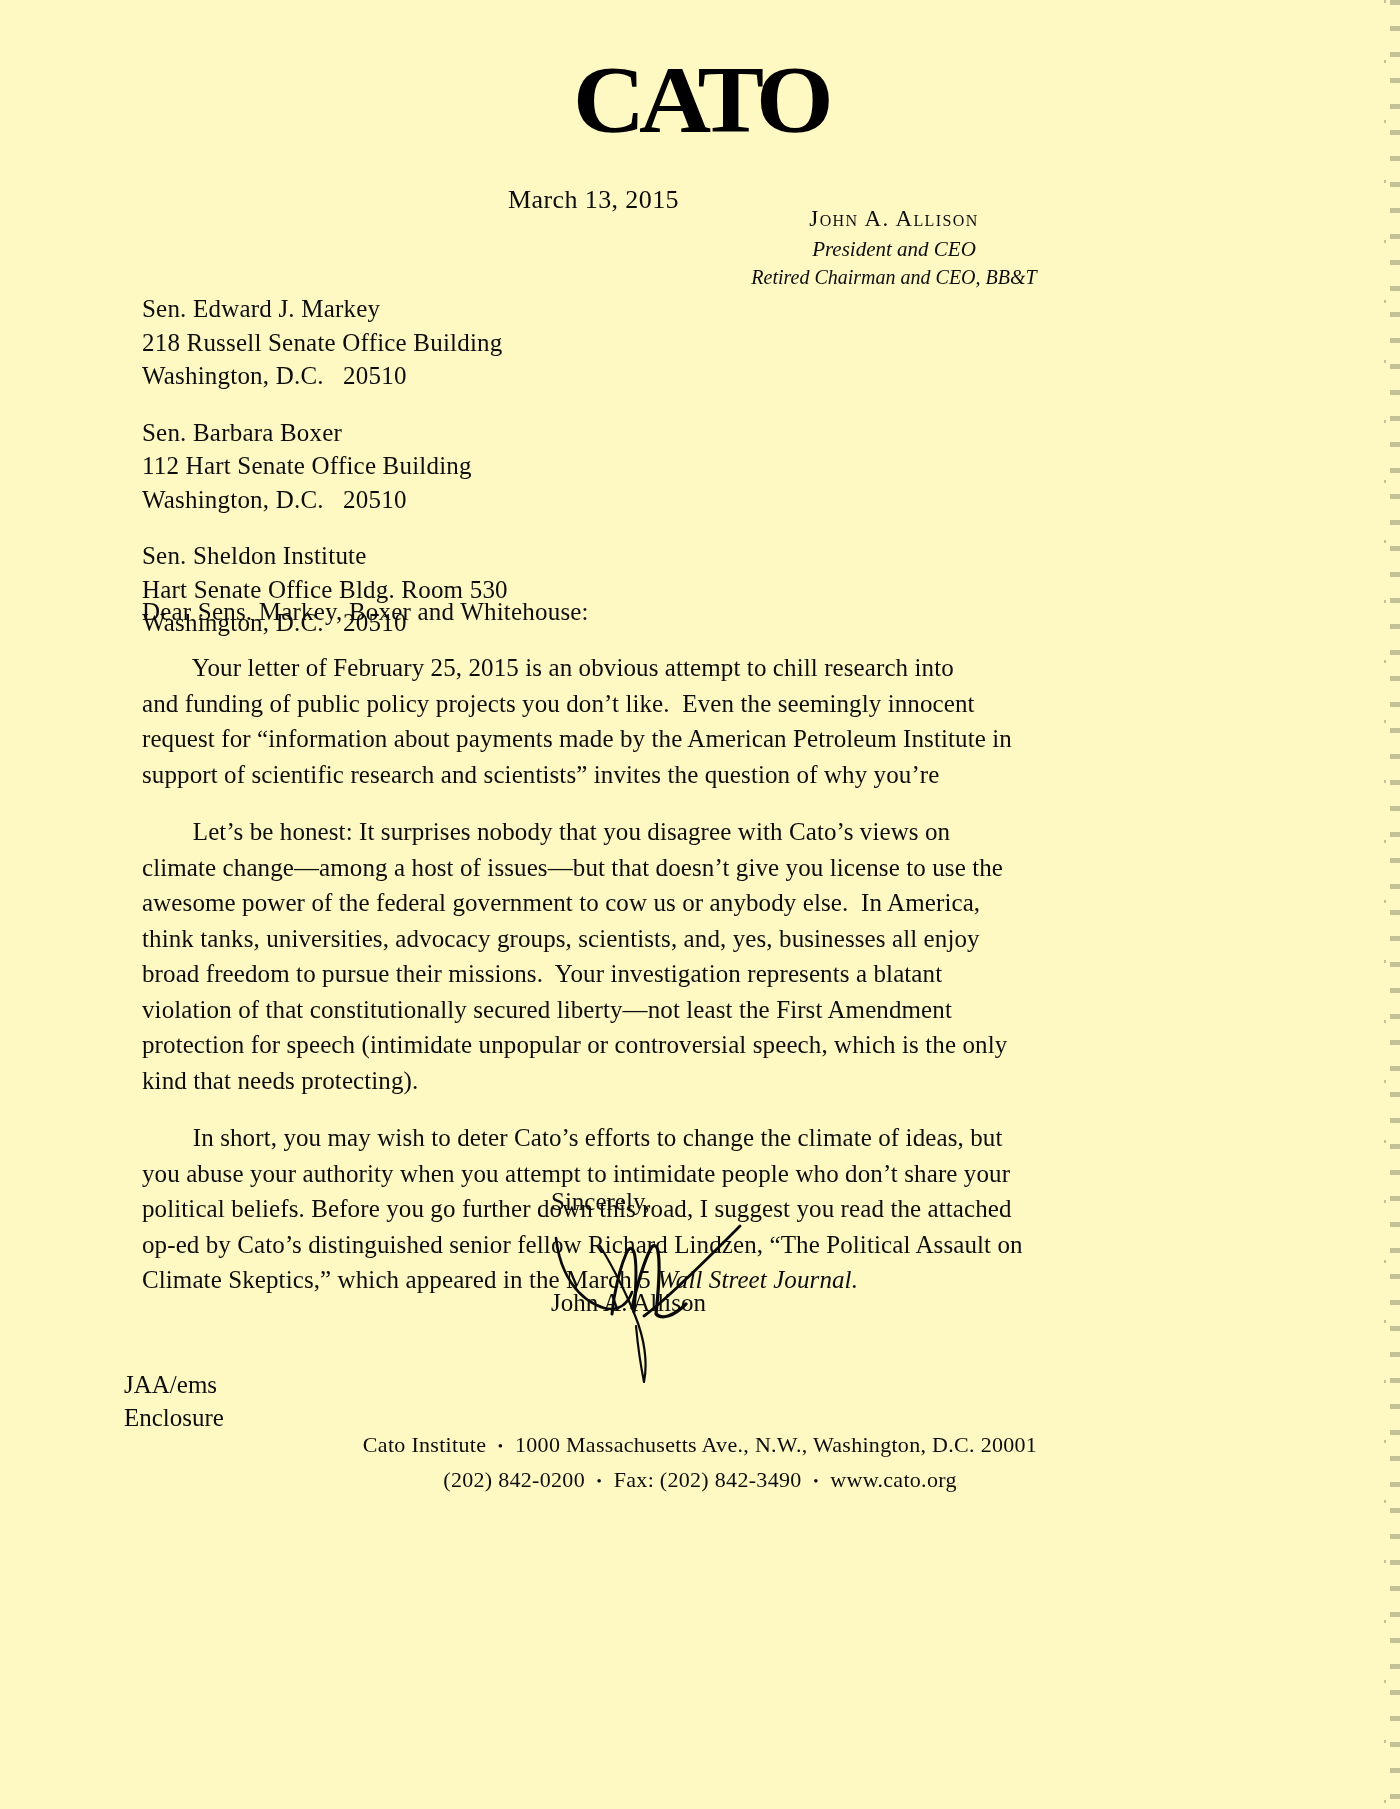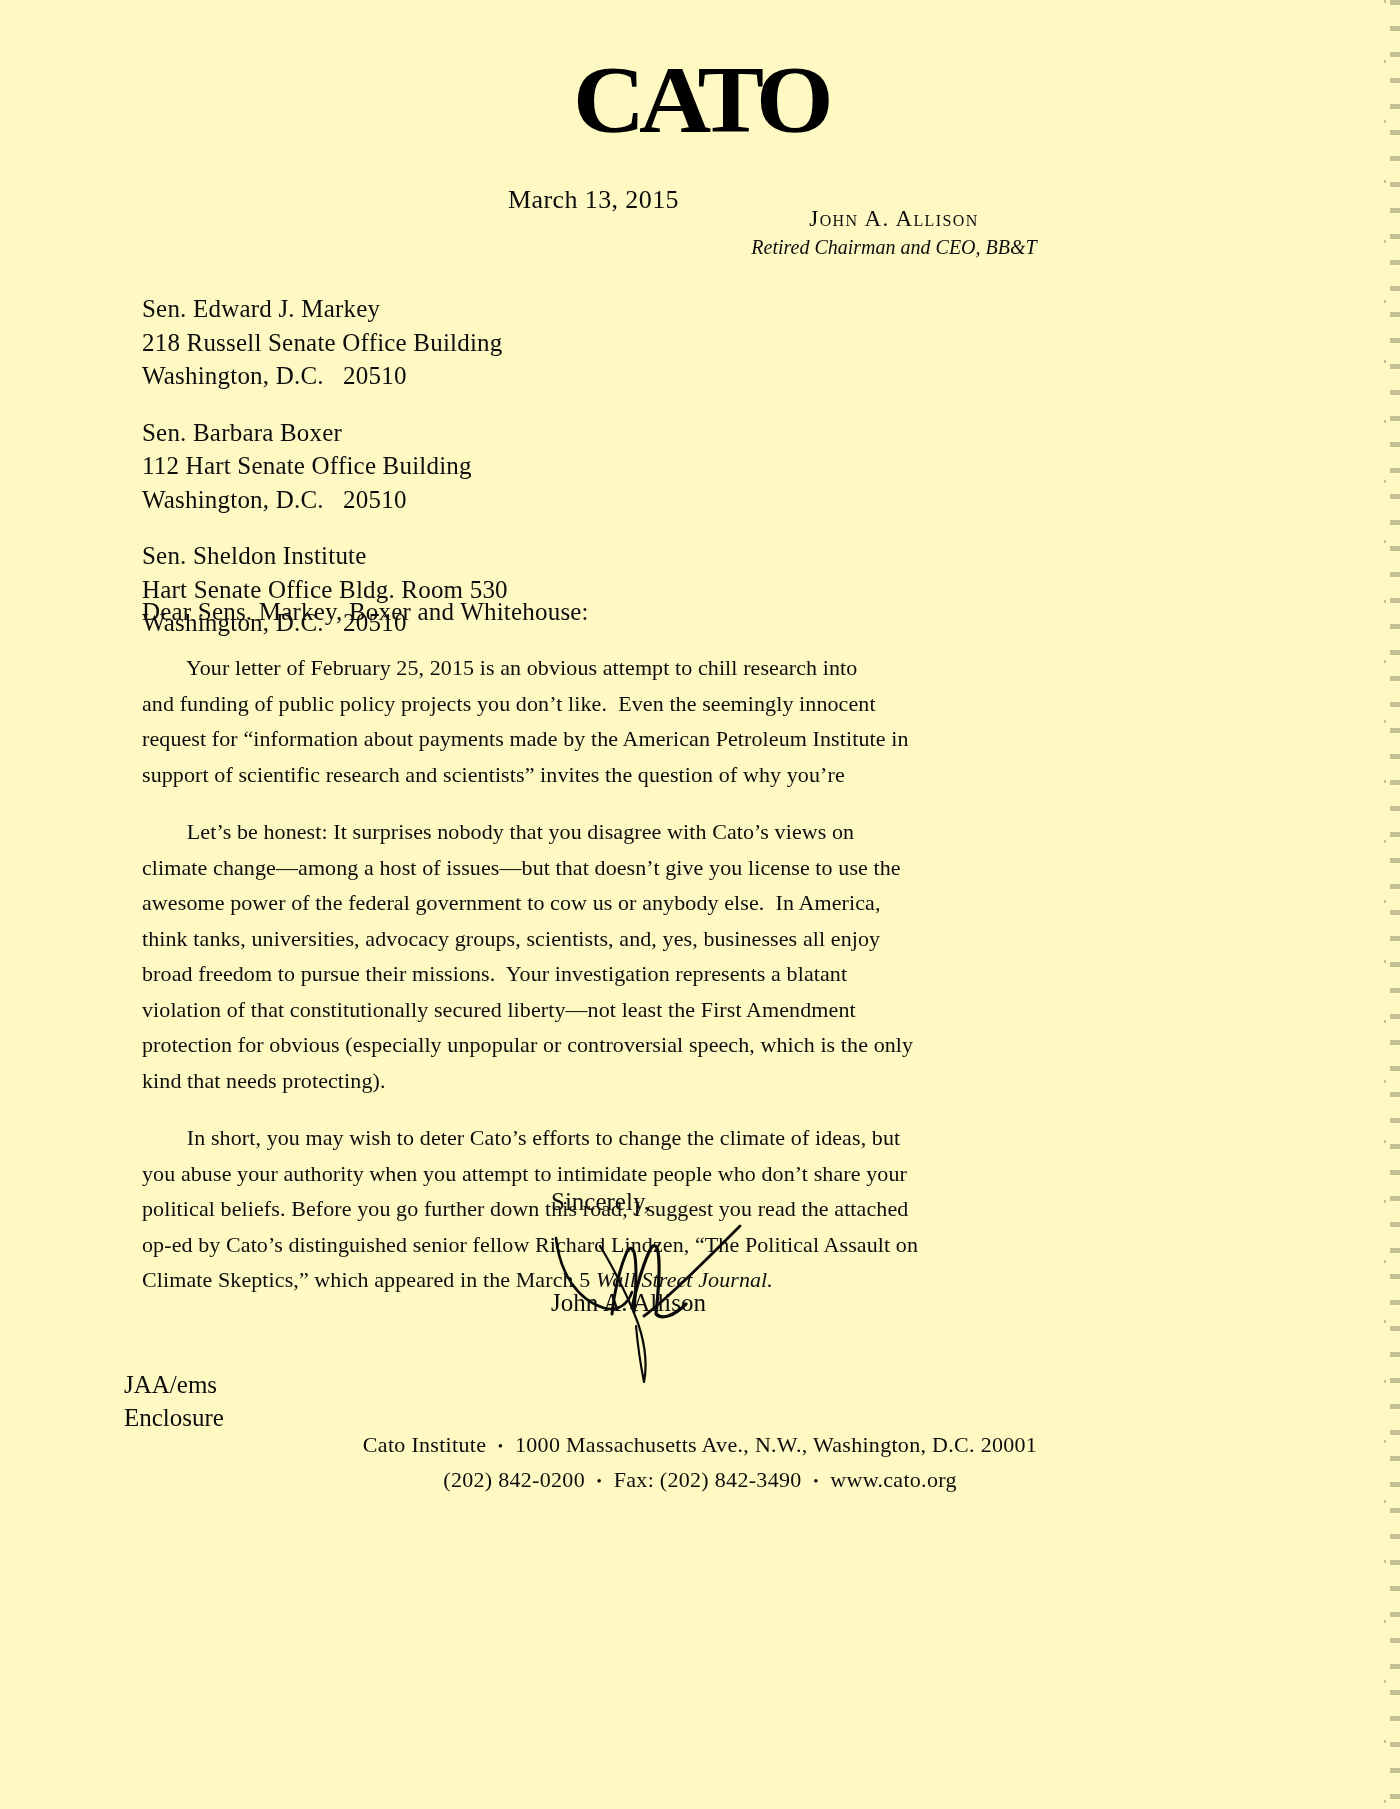--- a/index.html
+++ b/index.html
@@ -122,21 +122,21 @@
     left: 142px;
     top: 598px;
     font-size: 25px;
     letter-spacing: 0.2px;
   }
   .body {
     position: absolute;
     left: 142px;
     top: 650px;
     width: 920px;
-    font-size: 22px;
+    font-size: 25px;
     line-height: 35.5px;
     letter-spacing: 0.1px;
   }
   .para { margin-bottom: 22px; }
   .para p { margin: 0; white-space: pre; }
   .it { font-style: italic; }
 
   
   .closing {
     position: absolute;
@@ -191,20 +191,21 @@
   <div class="scan-edge2"></div>
 
   <div class="logo">
     <span class="logo-text">CATO</span>
   </div>
 
   <div class="date-line">March 13, 2015</div>
 
   <div class="letterhead">
     <div class="lh-name">John A. Allison</div>
+    <div class="lh-title">President and CEO</div>
     <div class="lh-sub">Retired Chairman and CEO, BB&amp;T</div>
   </div>
 
   <div class="addresses">
     <div class="addr-block">
       <div>Sen. Edward J. Markey</div>
       <div>218 Russell Senate Office Building</div>
       <div>Washington, D.C.   20510</div>
     </div>
     <div class="addr-block">
@@ -230,21 +231,21 @@
       <p>support of scientific research and scientists” invites the question of why you’re</p>
     </div>
 
     <div class="para">
       <p>        Let’s be honest: It surprises nobody that you disagree with Cato’s views on</p>
       <p>climate change—among a host of issues—but that doesn’t give you license to use the</p>
       <p>awesome power of the federal government to cow us or anybody else.  In America,</p>
       <p>think tanks, universities, advocacy groups, scientists, and, yes, businesses all enjoy</p>
       <p>broad freedom to pursue their missions.  Your investigation represents a blatant</p>
       <p>violation of that constitutionally secured liberty—not least the First Amendment</p>
-      <p>protection for obvious (especially unpopular or controversial speech, which is the only</p>
+      <p>protection for speech (intimidate unpopular or controversial speech, which is the only</p>
       <p>kind that needs protecting).</p>
     </div>
 
     <div class="para">
       <p>        In short, you may wish to deter Cato’s efforts to change the climate of ideas, but</p>
       <p>you abuse your authority when you attempt to intimidate people who don’t share your</p>
       <p>political beliefs. Before you go further down this road, I suggest you read the attached</p>
       <p>op-ed by Cato’s distinguished senior fellow Richard Lindzen, “The Political Assault on</p>
       <p><span>Climate Skeptics,” which appeared in the March 5 </span><span class="it">Wall Street Journal.</span></p>
     </div>

